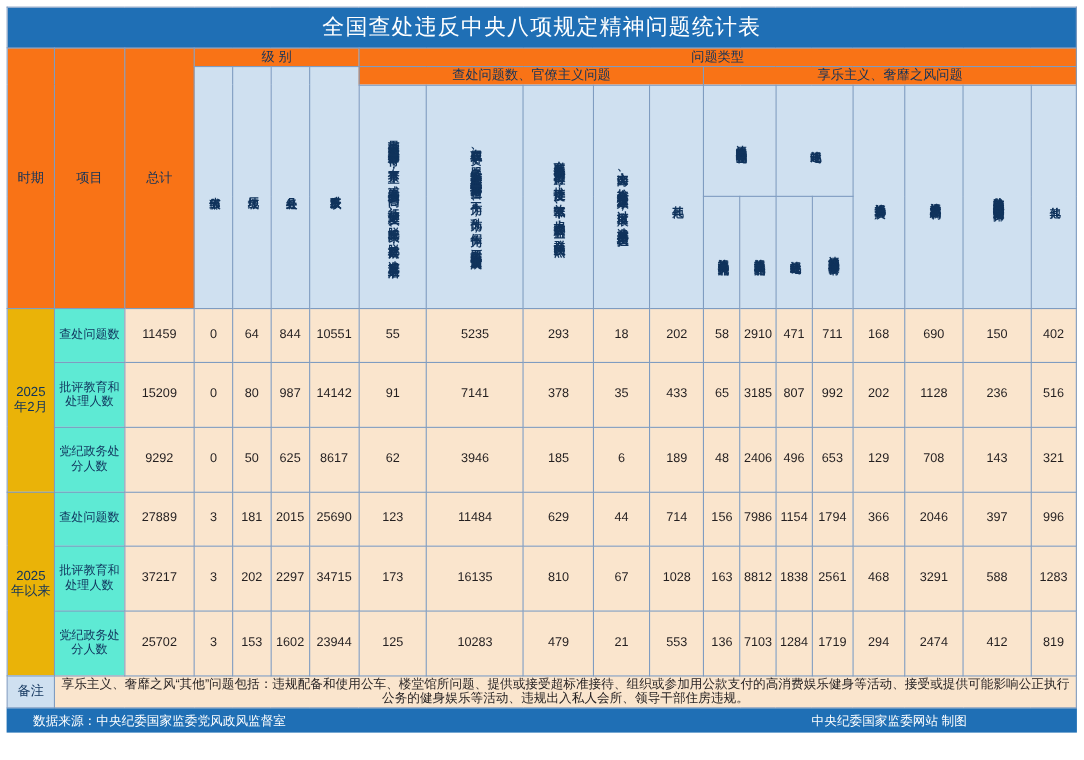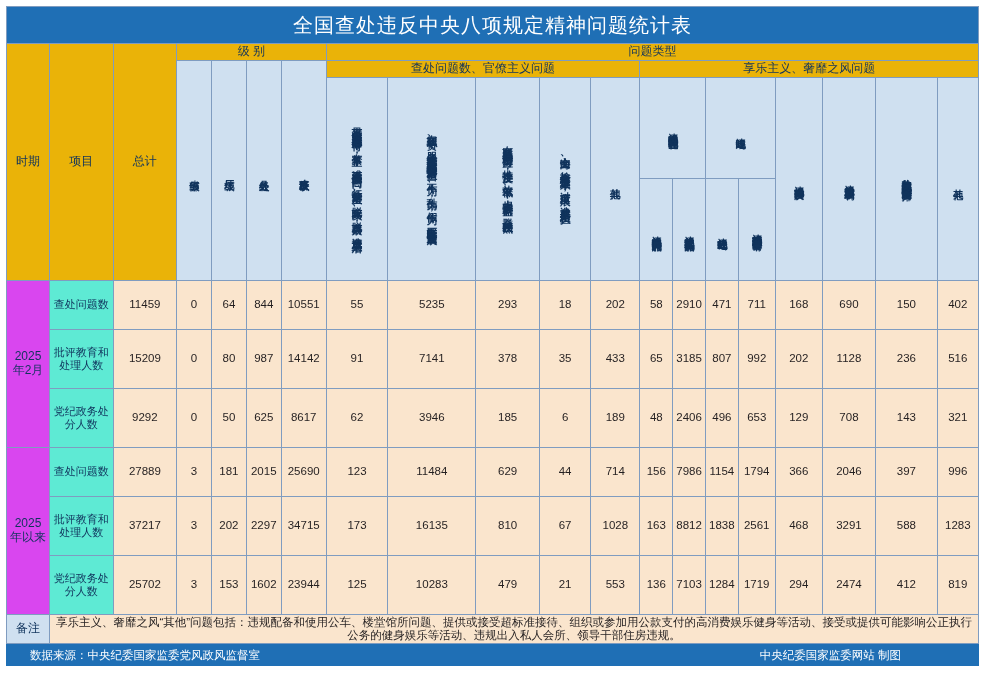--- a/index.html
+++ b/index.html
@@ -34,21 +34,21 @@
     background:#1f6fb5;
     color:#ffffff;
     font-size:20px;
     font-weight:bold;
     letter-spacing:1px;
     height:34px;
     border:1px solid #1f6fb5;
   }
   
   .hdr{
-    background:#eab308;
+    background:#f97316;
     font-size:12px;
     font-weight:bold;
     color:#10335c;
   }
   .hdr-sub{
     background:#cfe0f0;
     font-size:11px;
     font-weight:bold;
     color:#10335c;
   }
@@ -68,21 +68,21 @@
     text-orientation:upright;
     letter-spacing:0.5px;
     line-height:1.2;
     display:inline-block;
     font-size:10px;
     font-weight:bold;
   }
   .hdr-tall{ height:200px; }
   
   .period{
-    background:#d946ef;
+    background:#eab308;
     font-size:12px;
     font-weight:bold;
     color:#10335c;
     margin-top:28px;
   }
   .item{
     background:#5eead4;
     font-size:11px;
     font-weight:bold;
     color:#10335c;
@@ -114,21 +114,21 @@
     width:973px;
     background:#1f6fb5;
     color:#ffffff;
     font-size:11.5px;
     height:22px;
     display:flex;
     align-items:center;
     box-sizing:border-box;
   }
   .footer .left{padding-left:24px;}
-  .footer .right{margin-left:auto;padding-right:78px;}
+  .footer .right{margin-left:auto;padding-right:100px;}
 </style>
 </head>
 <body>
 
 <div id="page">
   <table class="main">
     <colgroup>
       <col style="width:42px">
       <col style="width:62px">
       <col style="width:62px">

